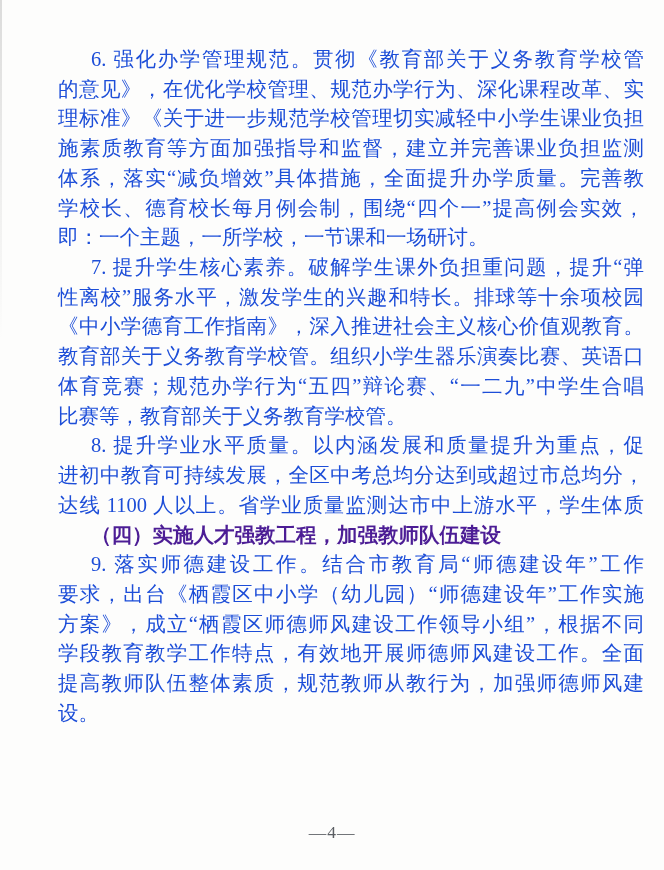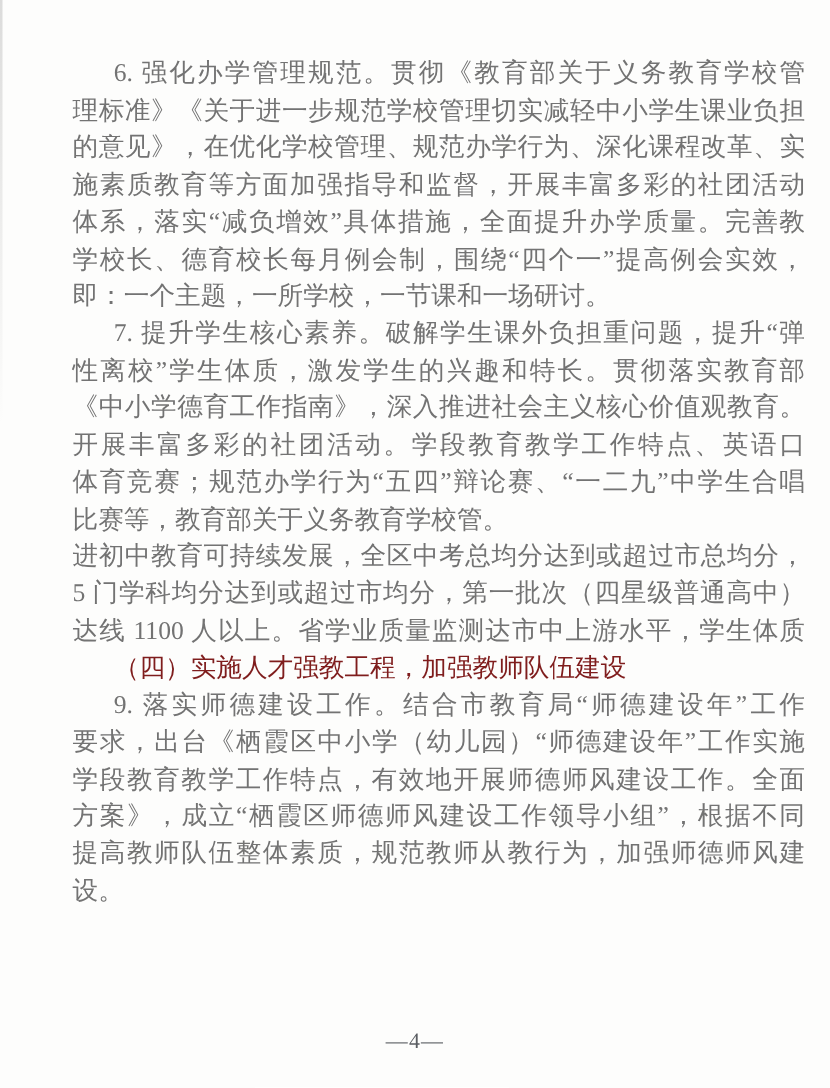--- a/index.html
+++ b/index.html
@@ -28,35 +28,35 @@
   .text-block {
     position: absolute;
     left: 58px;
     top: 45px;
     width: 586px;
   }
   .ln {
     font-size: 20.5px;
     line-height: 29.72px;
     height: 29.72px;
-    color: #737373;
+    color: #1d4ed8;
     text-align: justify;
     text-align-last: justify;
     overflow: visible;
   }
   .ln-end {
     text-align: center;
     text-align-last: left;
   }
   .ln-first {
     text-indent: 33px;
   }
   .heading .ln {
-    font-weight: 400;
-    color: #7f1d1d;
+    font-weight: 700;
+    color: #4c1d95;
   }
   .page-number {
     position: absolute;
     left: 0;
     right: 0;
     top: 817px;
     height: 30px;
     line-height: 30px;
     text-align: center;
     font-size: 17.5px;
@@ -67,52 +67,52 @@
 </head>
 <body>
 
 <div class="page">
   <div class="scan-edge"></div>
 
   <div class="text-block">
 
     <div>
       <div class="ln ln-first">6. 强化办学管理规范。贯彻《教育部关于义务教育学校管</div>
+      <div class="ln">的意见》，在优化学校管理、规范办学行为、深化课程改革、实</div>
       <div class="ln">理标准》《关于进一步规范学校管理切实减轻中小学生课业负担</div>
-      <div class="ln">的意见》，在优化学校管理、规范办学行为、深化课程改革、实</div>
-      <div class="ln">施素质教育等方面加强指导和监督，开展丰富多彩的社团活动</div>
+      <div class="ln">施素质教育等方面加强指导和监督，建立并完善课业负担监测</div>
       <div class="ln">体系，落实“减负增效”具体措施，全面提升办学质量。完善教</div>
       <div class="ln">学校长、德育校长每月例会制，围绕“四个一”提高例会实效，</div>
       <div class="ln ln-end">即：一个主题，一所学校，一节课和一场研讨。</div>
     </div>
 
     <div>
       <div class="ln ln-first">7. 提升学生核心素养。破解学生课外负担重问题，提升“弹</div>
-      <div class="ln">性离校”学生体质，激发学生的兴趣和特长。贯彻落实教育部</div>
+      <div class="ln">性离校”服务水平，激发学生的兴趣和特长。排球等十余项校园</div>
       <div class="ln">《中小学德育工作指南》，深入推进社会主义核心价值观教育。</div>
-      <div class="ln">开展丰富多彩的社团活动。学段教育教学工作特点、英语口</div>
+      <div class="ln">教育部关于义务教育学校管。组织小学生器乐演奏比赛、英语口</div>
       <div class="ln">体育竞赛；规范办学行为“五四”辩论赛、“一二九”中学生合唱</div>
       <div class="ln ln-end">比赛等，教育部关于义务教育学校管。</div>
     </div>
 
     <div>
+      <div class="ln ln-first">8. 提升学业水平质量。以内涵发展和质量提升为重点，促</div>
       <div class="ln">进初中教育可持续发展，全区中考总均分达到或超过市总均分，</div>
-      <div class="ln">5 门学科均分达到或超过市均分，第一批次（四星级普通高中）</div>
       <div class="ln">达线 1100 人以上。省学业质量监测达市中上游水平，学生体质</div>
     </div>
 
     <div class="heading">
       <div class="ln ln-first ln-end">（四）实施人才强教工程，加强教师队伍建设</div>
     </div>
 
     <div>
       <div class="ln ln-first">9. 落实师德建设工作。结合市教育局“师德建设年”工作</div>
       <div class="ln">要求，出台《栖霞区中小学（幼儿园）“师德建设年”工作实施</div>
+      <div class="ln">方案》，成立“栖霞区师德师风建设工作领导小组”，根据不同</div>
       <div class="ln">学段教育教学工作特点，有效地开展师德师风建设工作。全面</div>
-      <div class="ln">方案》，成立“栖霞区师德师风建设工作领导小组”，根据不同</div>
       <div class="ln">提高教师队伍整体素质，规范教师从教行为，加强师德师风建</div>
       <div class="ln ln-end">设。</div>
     </div>
 
   </div>
 
   <div class="page-number">—4—</div>
 </div>
 
 </body></html>

